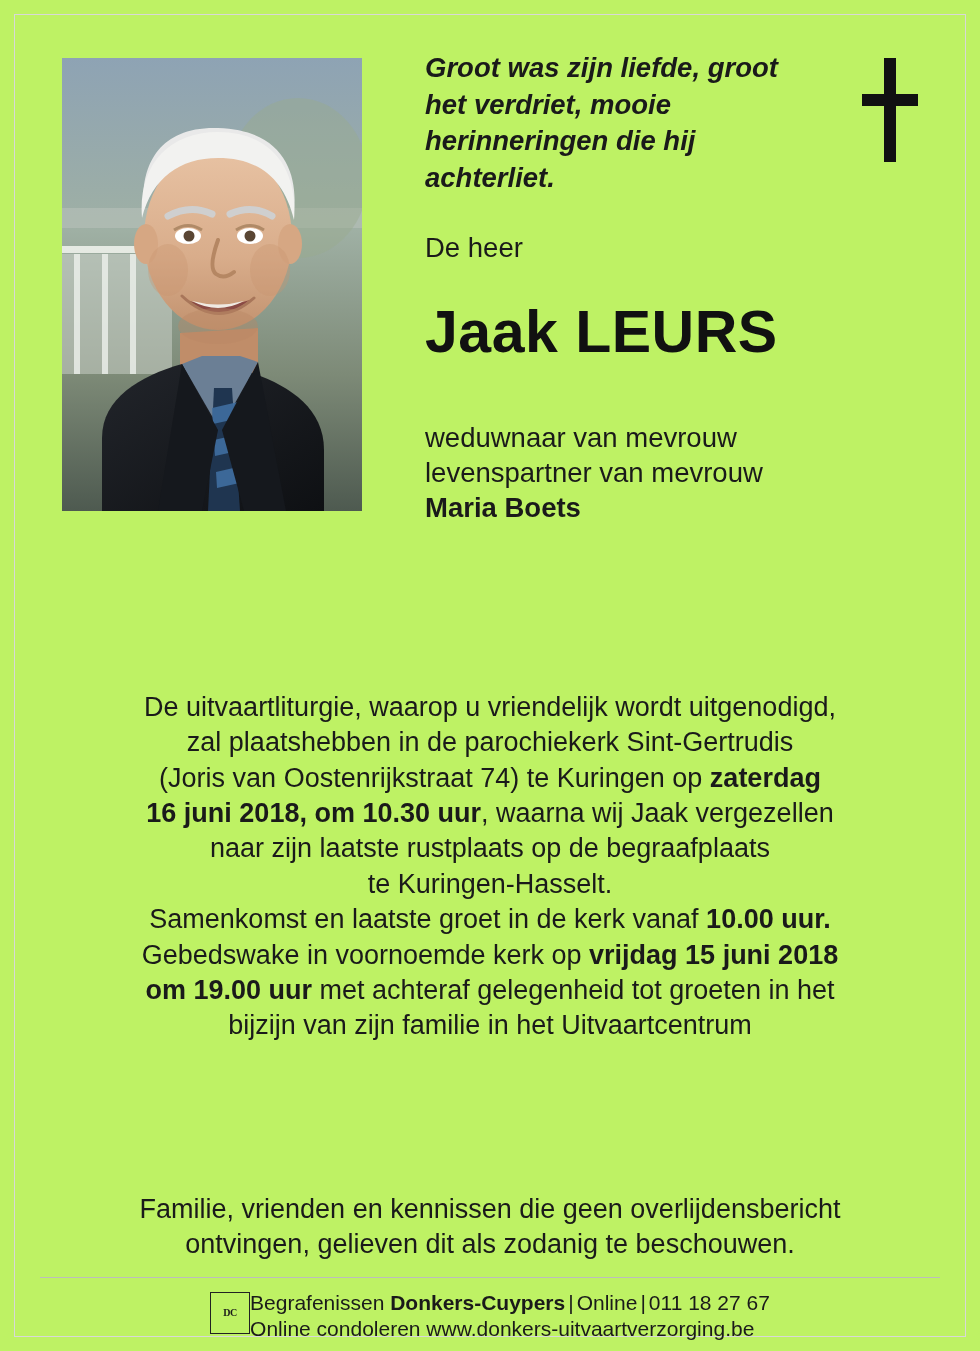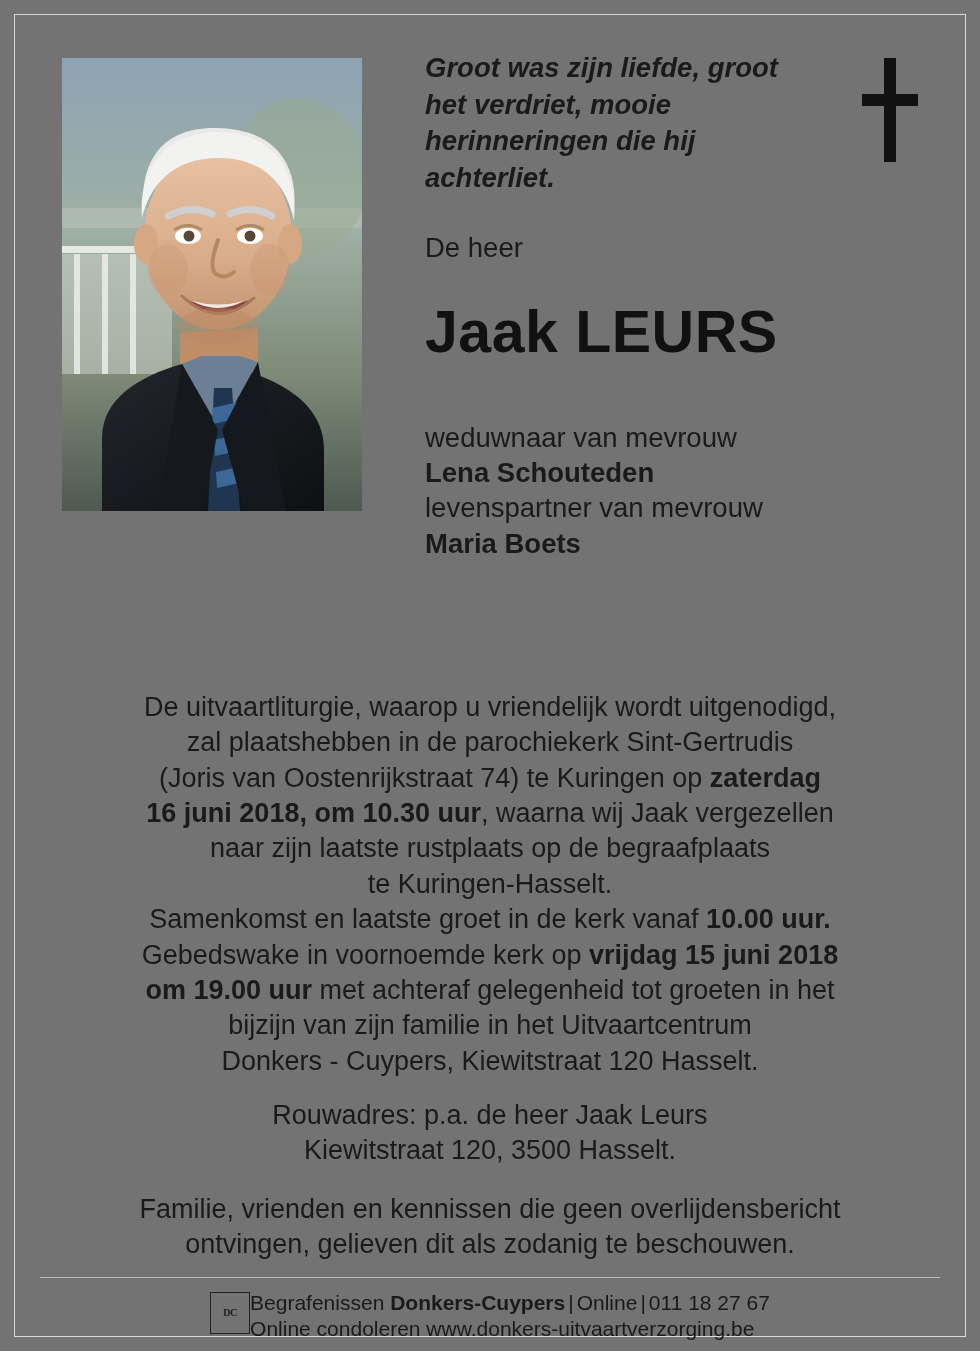--- a/index.html
+++ b/index.html
@@ -8,21 +8,21 @@
     background: #ffffff;
   }
   body {
     font-family: "Liberation Sans", sans-serif;
     color: #1a1a1a;
   }
   .card {
     position: relative;
     width: 980px;
     height: 1351px;
-    background: #737373;
+    background: #bef264;
     box-sizing: border-box;
     overflow: hidden;
   }
   .border-frame {
     position: absolute;
     left: 14px;
     top: 14px;
     right: 14px;
     bottom: 14px;
     border: 1px solid #d8d8d8;
@@ -259,45 +259,39 @@
     </div>
 
     <div class="quote">Groot was zijn liefde, groot het verdriet, mooie herinneringen die hij achterliet.</div>
 
     <div class="deheer">De heer</div>
 
     <div class="name">Jaak LEURS</div>
 
     <div class="relations">
       <div>weduwnaar van mevrouw</div>
-      <div><strong>Lena Schouteden</strong></div>
       <div>levenspartner van mevrouw</div>
       <div><strong>Maria Boets</strong></div>
     </div>
   </div>
 
 
   <div class="body-block b-liturgy">
     <span>De uitvaartliturgie, waarop u vriendelijk wordt uitgenodigd,</span><br>
     <span>zal plaatshebben in de parochiekerk Sint-Gertrudis</span><br>
     <span>(Joris van Oostenrijkstraat 74) te Kuringen op </span><strong>zaterdag</strong><br>
     <strong>16 juni 2018, om 10.30 uur</strong><span>, waarna wij Jaak vergezellen</span><br>
     <span>naar zijn laatste rustplaats op de begraafplaats</span><br>
     <span>te Kuringen-Hasselt.</span><br>
     <span>Samenkomst en laatste groet in de kerk vanaf </span><strong>10.00 uur.</strong><br>
     <span>Gebedswake in voornoemde kerk op </span><strong>vrijdag 15 juni 2018</strong><br>
     <strong>om 19.00 uur</strong><span> met achteraf gelegenheid tot groeten in het</span><br>
     <span>bijzijn van zijn familie in het Uitvaartcentrum</span><br>
-    <span>Donkers - Cuypers, Kiewitstraat 120 Hasselt.</span>
   </div>
 
-  <div class="body-block b-address">
-    <span>Rouwadres: p.a. de heer Jaak Leurs</span><br>
-    <span>Kiewitstraat 120, 3500 Hasselt.</span>
-  </div>
 
   <div class="body-block b-notice">
     <span>Familie, vrienden en kennissen die geen overlijdensbericht</span><br>
     <span>ontvingen, gelieven dit als zodanig te beschouwen.</span>
   </div>
 
   <div class="footer-rule"></div>
 
   <div class="footer">
     <div class="footer-logo">

